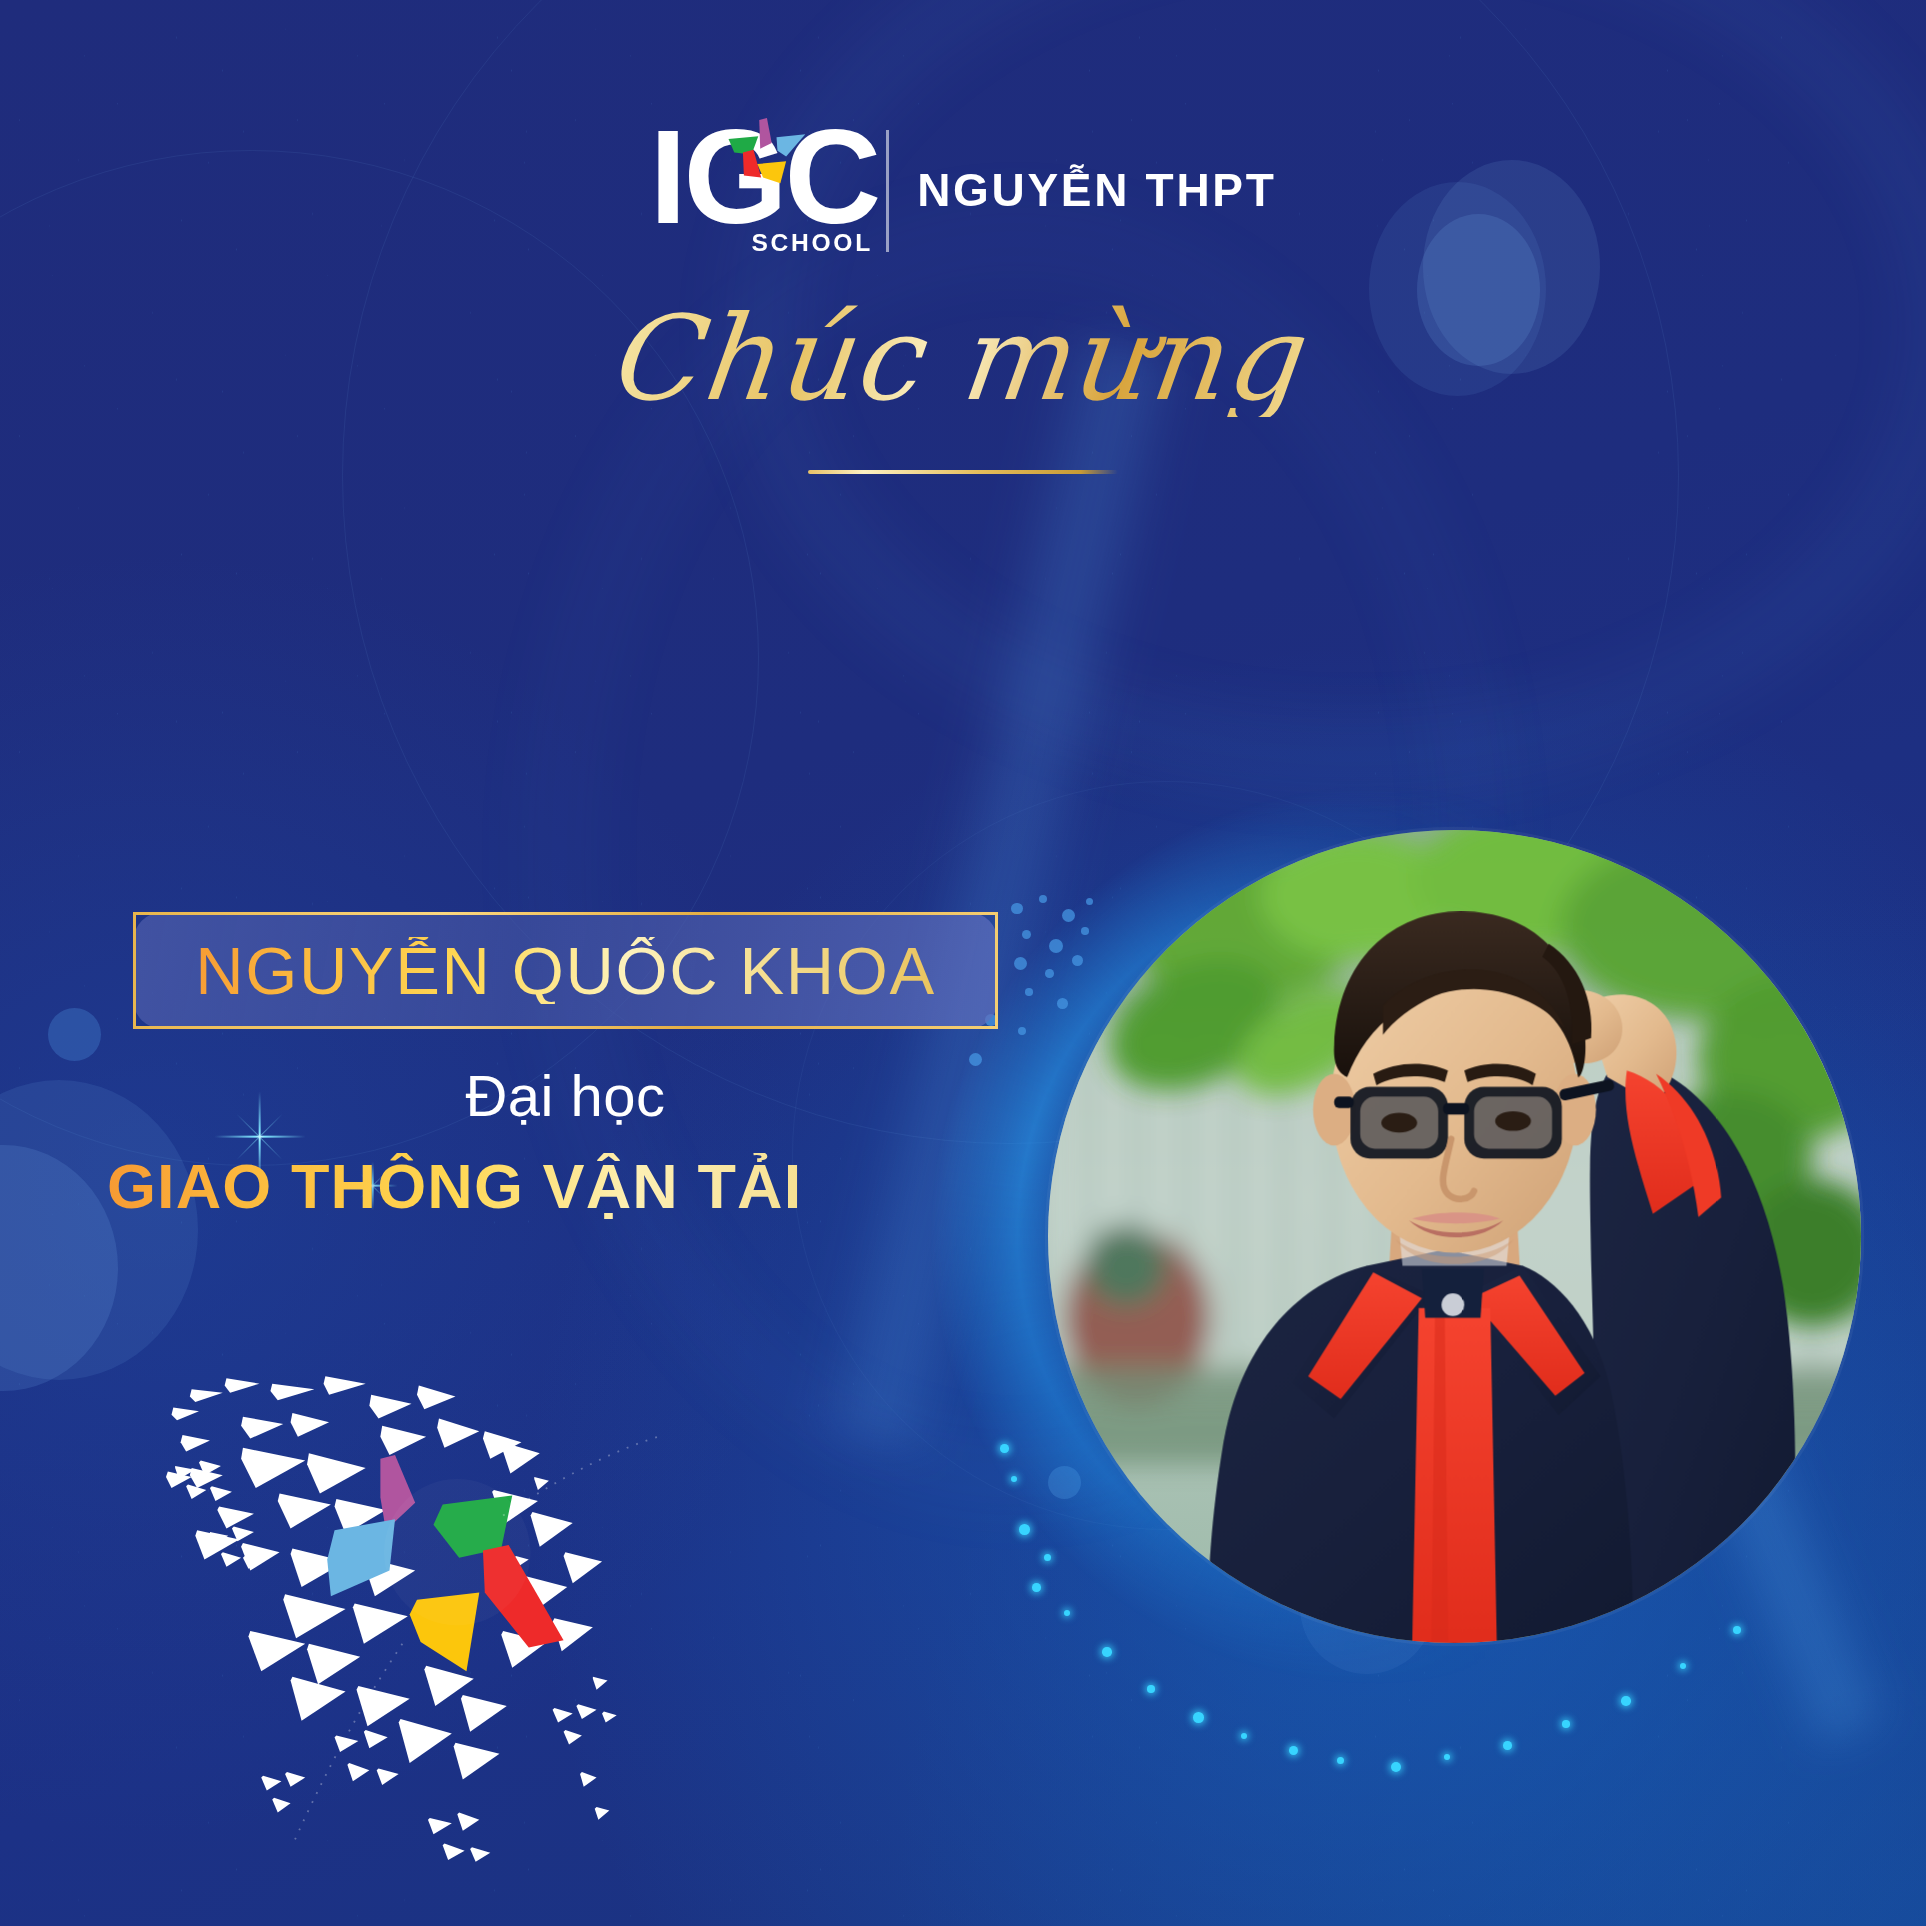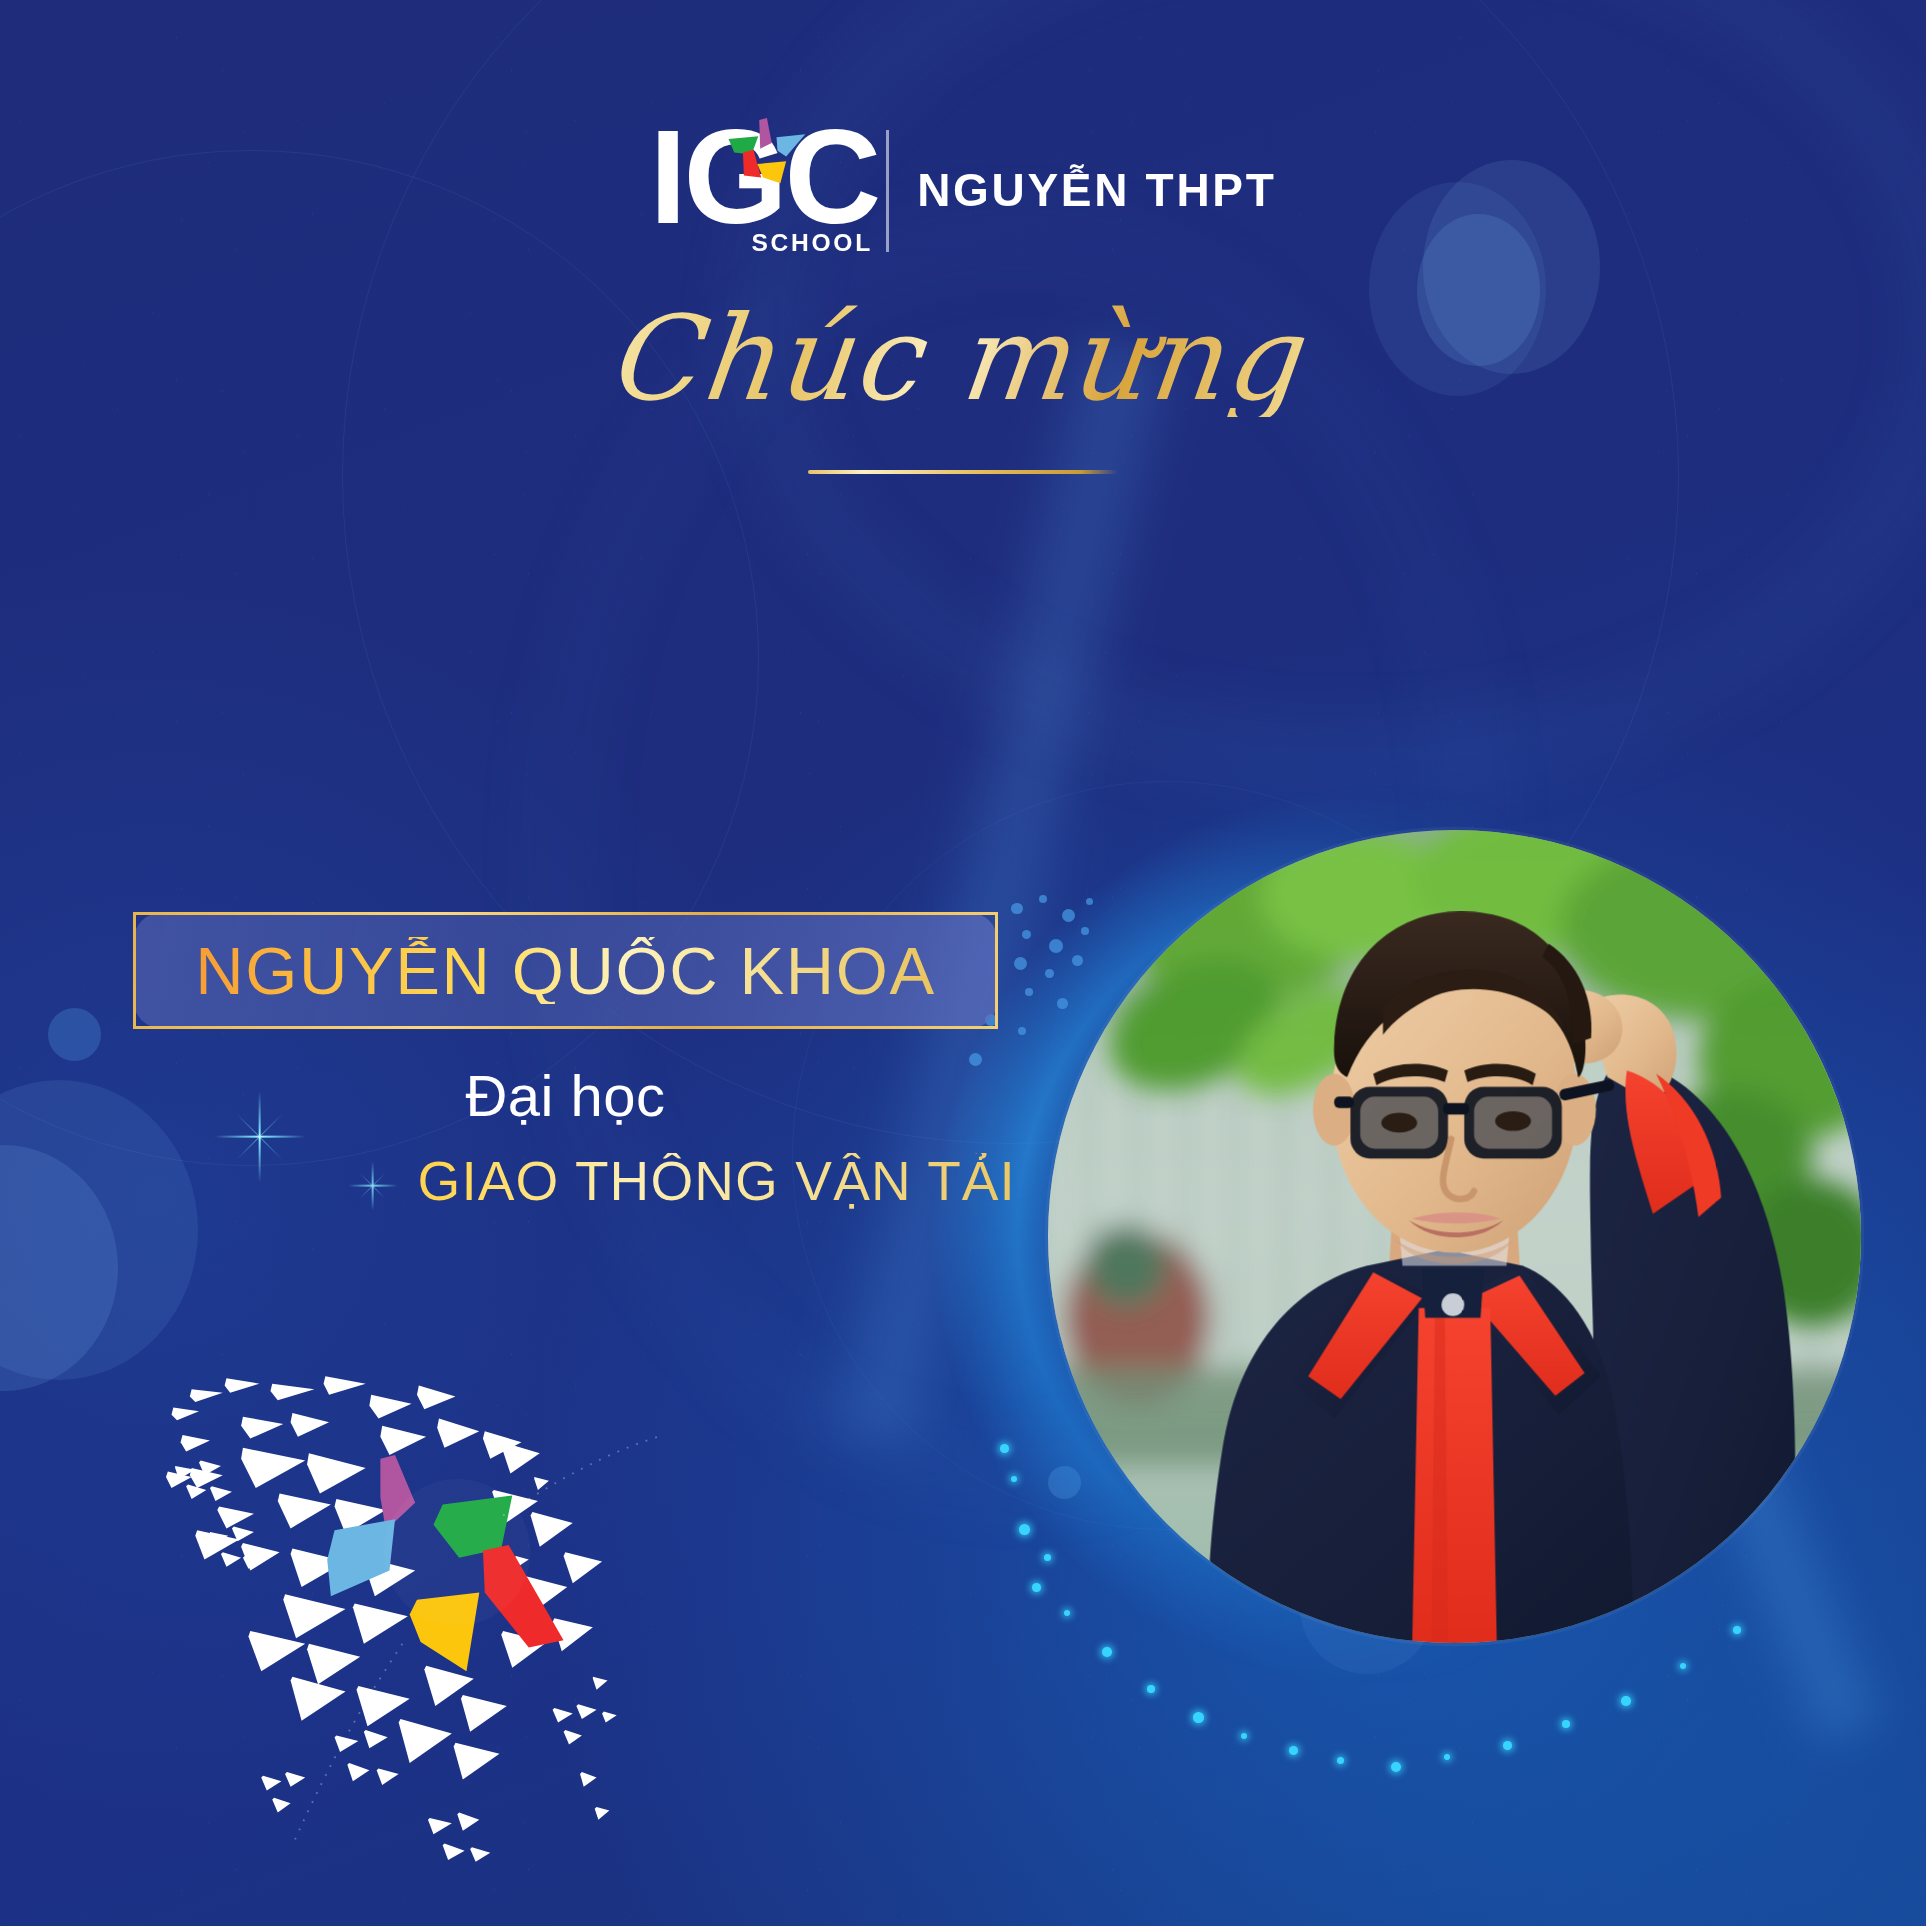--- a/index.html
+++ b/index.html
@@ -162,22 +162,22 @@
     border-radius:30px;
     background:linear-gradient(100deg,rgba(76,92,170,.75) 0%,rgba(70,86,165,.62) 45%,rgba(96,112,190,.70) 100%);
     display:flex;align-items:center;justify-content:center;}
   .nameplate-text{font-weight:400;font-size:67px;letter-spacing:1.6px;line-height:1;
     background:linear-gradient(95deg,#f79c34 0%,#fbbf42 18%,#ffd957 38%,#fdf2bc 58%,#f4dd8e 78%,#e9c35e 100%);
     -webkit-background-clip:text;background-clip:text;color:transparent;}
 
   
   .uni-sub{position:absolute;left:133px;top:1062px;width:865px;text-align:center;
     color:#ffffff;font-size:58px;font-weight:400;letter-spacing:0.5px;}
-  .uni-name{position:absolute;left:107px;top:1153px;width:909px;text-align:right;
-    font-weight:400;font-size:55px;letter-spacing:1.1px;line-height:1.05;
+  .uni-name{position:absolute;left:107px;top:1153px;width:909px;text-align:left;
+    font-weight:700;font-size:63px;letter-spacing:1.1px;line-height:1.05;
     background:linear-gradient(95deg,#f79a33 0%,#fcbe3f 18%,#ffd752 38%,#fdefb4 58%,#f5de8f 78%,#ecc763 100%);
     -webkit-background-clip:text;background-clip:text;color:transparent;}
 
   
   .portrait{position:absolute;left:1048px;top:830px;width:813px;height:813px;border-radius:50%;
     overflow:hidden;box-shadow:0 0 0 3.2px rgba(255,255,255,.05);}
   .portrait svg{display:block;width:100%;height:100%;}
 
   
   .globe{position:absolute;left:155px;top:1369px;width:513px;height:513px;}

